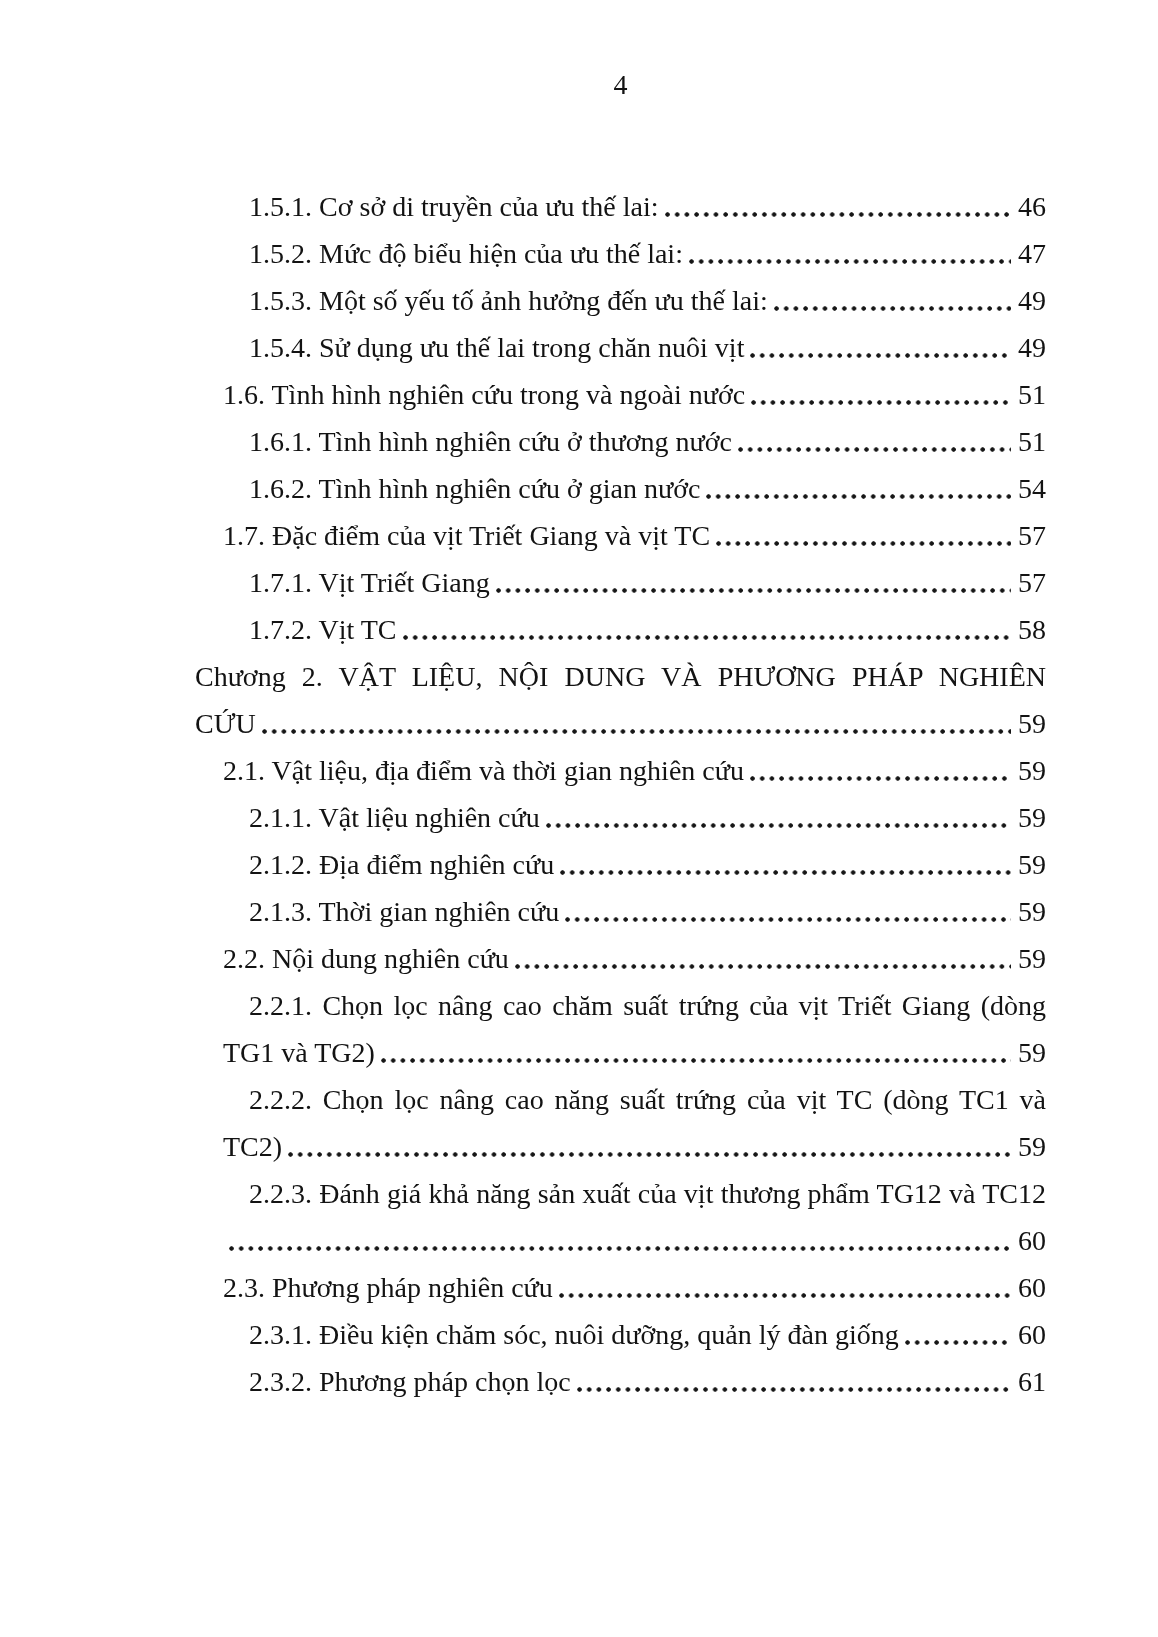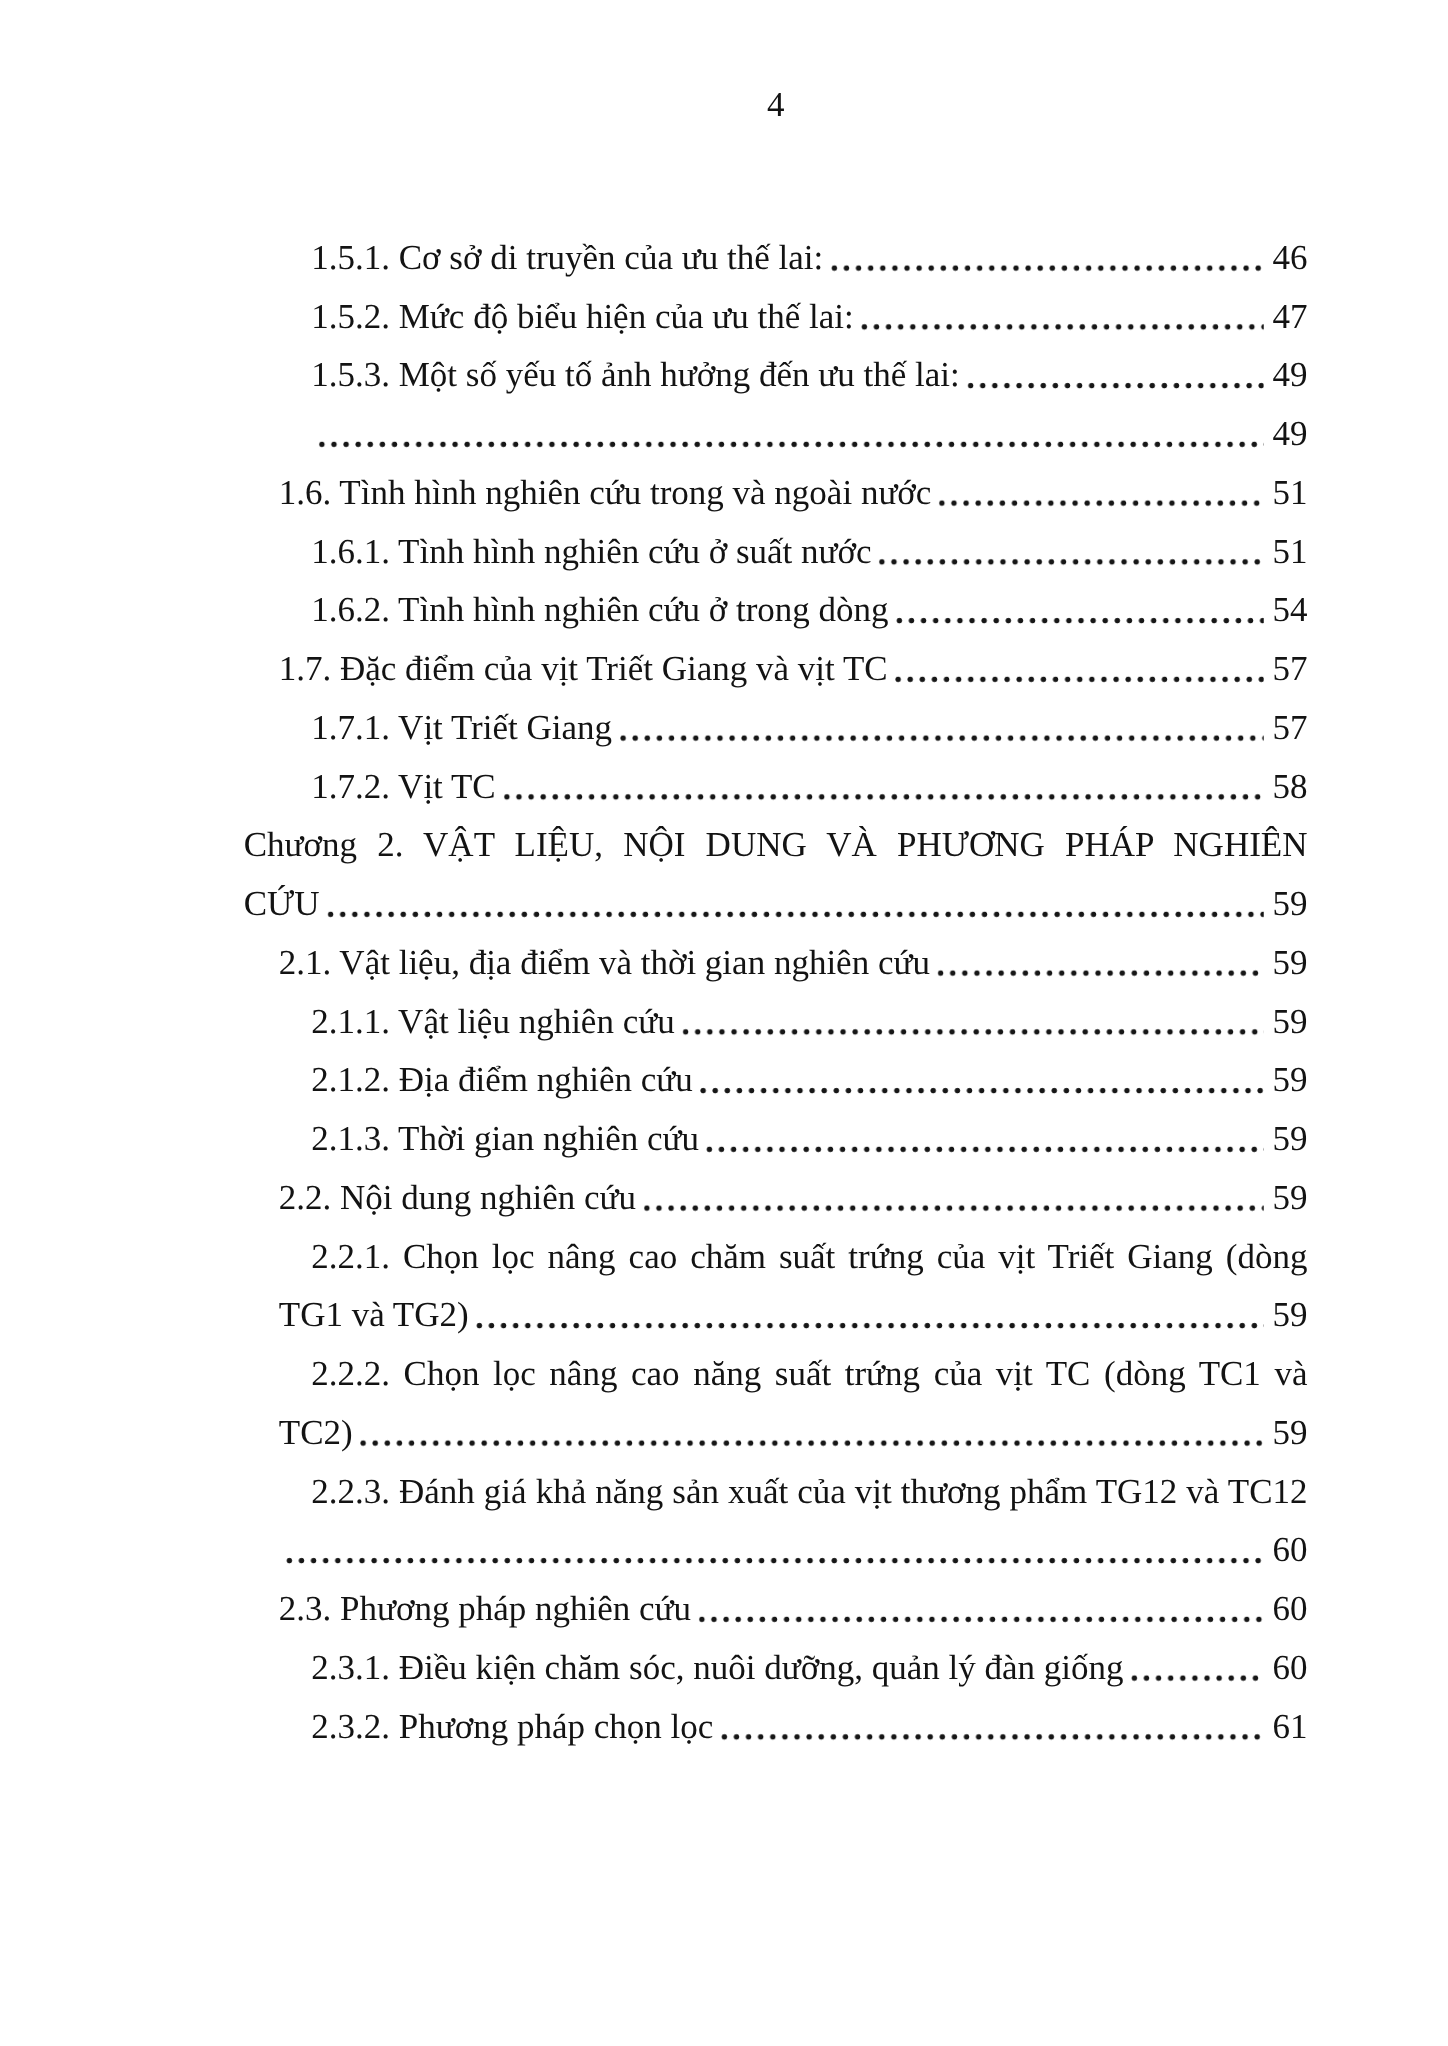--- a/index.html
+++ b/index.html
@@ -65,38 +65,39 @@
         <span class="pg">47</span>
       </div>
 
     <div class="row sub">
         <span class="t">1.5.3. Một số yếu tố ảnh hưởng đến ưu thế lai:</span>
         <span class="leader"></span>
         <span class="pg">49</span>
       </div>
 
     <div class="row sub">
+        <span class="t">1.5.4. Sử dụng ưu thế lai trong chăn nuôi vịt</span>
         <span class="leader"></span>
         <span class="pg">49</span>
       </div>
 
     <div class="row sec">
         <span class="t">1.6. Tình hình nghiên cứu trong và ngoài nước</span>
         <span class="leader"></span>
         <span class="pg">51</span>
       </div>
 
     <div class="row sub">
-        <span class="t">1.6.1. Tình hình nghiên cứu ở suất nước</span>
+        <span class="t">1.6.1. Tình hình nghiên cứu ở thương nước</span>
         <span class="leader"></span>
         <span class="pg">51</span>
       </div>
 
     <div class="row sub">
-        <span class="t">1.6.2. Tình hình nghiên cứu ở trong dòng</span>
+        <span class="t">1.6.2. Tình hình nghiên cứu ở gian nước</span>
         <span class="leader"></span>
         <span class="pg">54</span>
       </div>
 
     <div class="row sec">
         <span class="t">1.7. Đặc điểm của vịt Triết Giang và vịt TC</span>
         <span class="leader"></span>
         <span class="pg">57</span>
       </div>
 

